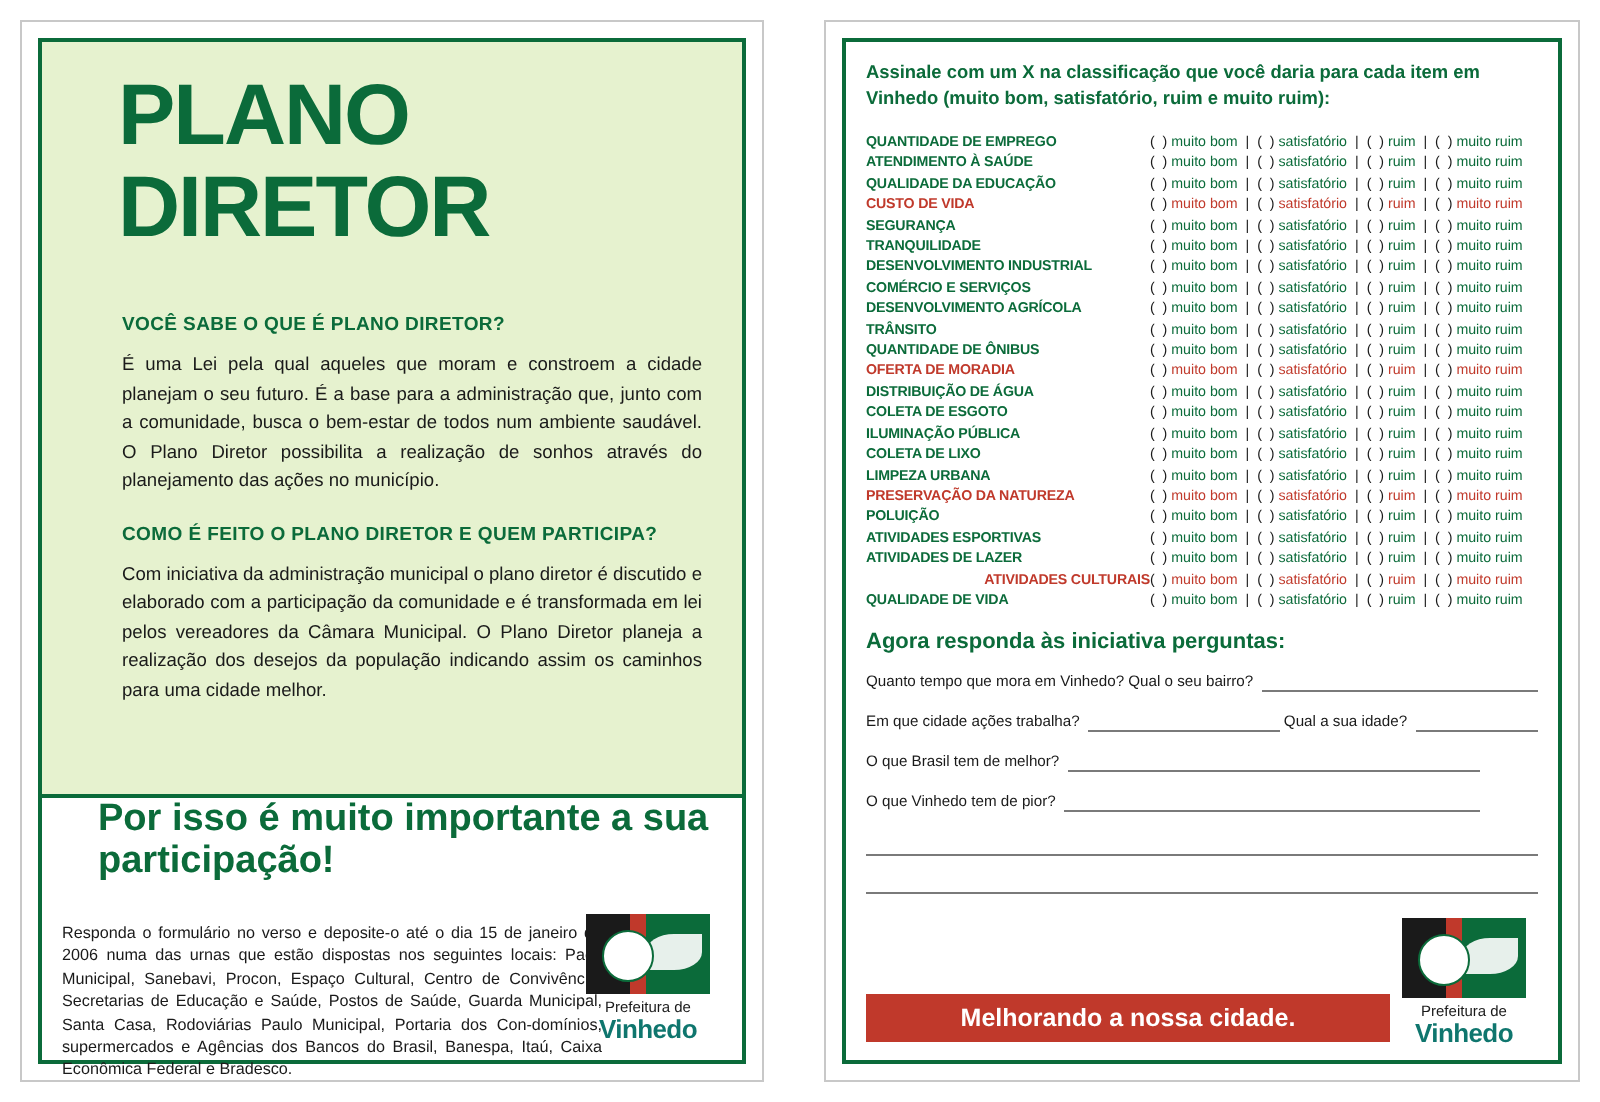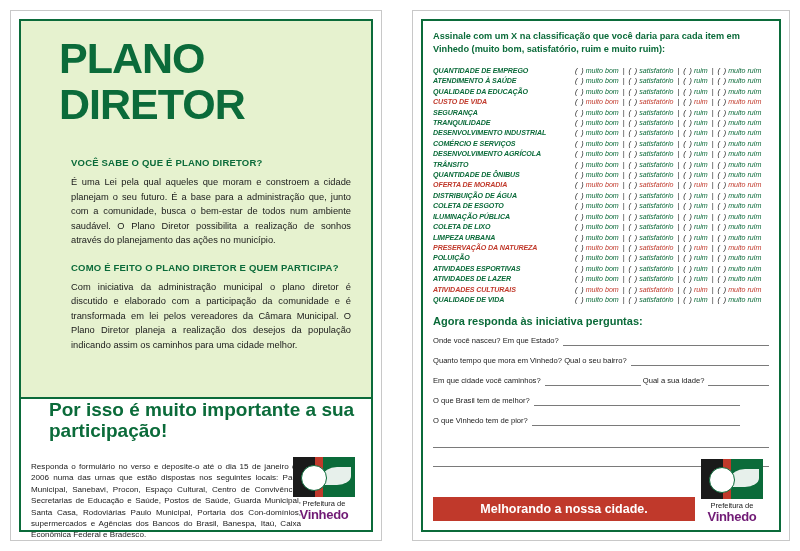--- a/index.html
+++ b/index.html
@@ -59,21 +59,21 @@
     font-family: "Liberation Sans", sans-serif;
     font-weight: bold;
     font-size: 43px;
     line-height: 46px;
     letter-spacing: -1px;
     color: #0b6b3a;
     text-transform: uppercase;
   }
   .body-area {
     position: absolute;
-    left: 50px;
+    left: 40px;
     top: 135px;
     right: 20px;
   }
   .q-head {
     color: #0b6b3a;
     font-weight: bold;
     font-size: 9.5px;
     letter-spacing: .2px;
     text-transform: uppercase;
     line-height: 13px;
@@ -158,21 +158,21 @@
     opacity: .9;
   }
   .logo-pref {
     font-size: 7.5px;
     color: #1a1a1a;
     line-height: 9px;
   }
   .logo-city {
     font-size: 13px;
     font-weight: bold;
-    color: #701a75;
+    color: #0f766e;
     line-height: 14px;
     letter-spacing: -.3px;
   }
 
   
   .right-panel {
     position: absolute;
     left: 412px;
     top: 10px;
     width: 378px;
@@ -195,21 +195,20 @@
     color: #0b6b3a;
     font-weight: bold;
     font-size: 9.2px;
     line-height: 13px;
     margin-bottom: 10px;
   }
   table.rating {
     width: 100%;
     border-collapse: collapse;
     table-layout: fixed;
-    font-style: italic;
   }
   table.rating td {
     padding: 0;
     font-size: 7.1px;
     line-height: 10.4px;
     vertical-align: middle;
     white-space: nowrap;
   }
   td.item-label {
     font-weight: bold;
@@ -400,36 +399,35 @@
             </tr>
             <tr>
               <td class="item-label" style="color: rgb(11, 107, 58);">ATIVIDADES ESPORTIVAS</td>
               <td class="opt"><span style="color: rgb(11, 107, 58);"><span class="paren">(&nbsp;&nbsp;)</span> muito bom</span><span class="sep"> | </span><span style="color: rgb(11, 107, 58);"><span class="paren">(&nbsp;&nbsp;)</span> satisfatório</span><span class="sep"> | </span><span style="color: rgb(11, 107, 58);"><span class="paren">(&nbsp;&nbsp;)</span> ruim</span><span class="sep"> | </span><span style="color: rgb(11, 107, 58);"><span class="paren">(&nbsp;&nbsp;)</span> muito ruim</span></td>
             </tr>
             <tr>
               <td class="item-label" style="color: rgb(11, 107, 58);">ATIVIDADES DE LAZER</td>
               <td class="opt"><span style="color: rgb(11, 107, 58);"><span class="paren">(&nbsp;&nbsp;)</span> muito bom</span><span class="sep"> | </span><span style="color: rgb(11, 107, 58);"><span class="paren">(&nbsp;&nbsp;)</span> satisfatório</span><span class="sep"> | </span><span style="color: rgb(11, 107, 58);"><span class="paren">(&nbsp;&nbsp;)</span> ruim</span><span class="sep"> | </span><span style="color: rgb(11, 107, 58);"><span class="paren">(&nbsp;&nbsp;)</span> muito ruim</span></td>
             </tr>
             <tr>
-              <td class="item-label" style="color: rgb(192, 57, 43);">ATIVIDADES CULTURAIS</td>
+              <td class="item-label" style="color: rgb(192, 57, 43); text-align: right;">ATIVIDADES CULTURAIS</td>
               <td class="opt"><span style="color: rgb(192, 57, 43);"><span class="paren">(&nbsp;&nbsp;)</span> muito bom</span><span class="sep"> | </span><span style="color: rgb(192, 57, 43);"><span class="paren">(&nbsp;&nbsp;)</span> satisfatório</span><span class="sep"> | </span><span style="color: rgb(192, 57, 43);"><span class="paren">(&nbsp;&nbsp;)</span> ruim</span><span class="sep"> | </span><span style="color: rgb(192, 57, 43);"><span class="paren">(&nbsp;&nbsp;)</span> muito ruim</span></td>
             </tr>
             <tr>
               <td class="item-label" style="color: rgb(11, 107, 58);">QUALIDADE DE VIDA</td>
               <td class="opt"><span style="color: rgb(11, 107, 58);"><span class="paren">(&nbsp;&nbsp;)</span> muito bom</span><span class="sep"> | </span><span style="color: rgb(11, 107, 58);"><span class="paren">(&nbsp;&nbsp;)</span> satisfatório</span><span class="sep"> | </span><span style="color: rgb(11, 107, 58);"><span class="paren">(&nbsp;&nbsp;)</span> ruim</span><span class="sep"> | </span><span style="color: rgb(11, 107, 58);"><span class="paren">(&nbsp;&nbsp;)</span> muito ruim</span></td>
             </tr>
           </tbody>
       </table>
 
       <div class="answer-head">Agora responda às iniciativa perguntas:</div>
 
       <div id="questions-area">
-          <div class="q-line"><span>Onde você nasceu? Em que Estado?</span><span class="dots" style="width: 228px;"></span></div>
           <div class="q-line"><span>Quanto tempo que mora em Vinhedo? Qual o seu bairro?</span><span class="dots" style="width: 168px;"></span></div>
-          <div class="q-line"><span>Em que cidade você caminhos?</span><span class="dots" style="width: 96px;"></span><span> Qual a sua idade?</span><span class="dots" style="width: 74px;"></span></div>
+          <div class="q-line"><span>Em que cidade ações trabalha?</span><span class="dots" style="width: 96px;"></span><span> Qual a sua idade?</span><span class="dots" style="width: 74px;"></span></div>
           <div class="q-line"><span>O que Brasil tem de melhor?</span><span class="dots" style="width: 206px;"></span></div>
           <div class="q-line"><span>O que Vinhedo tem de pior?</span><span class="dots" style="width: 208px;"></span></div>
           <div class="blank-line"></div>
           <div class="blank-line"></div>
         </div>
 
       <div class="footer-bar">Melhorando a nossa cidade.</div>
 
       <div class="logo-right">
         <div class="flag">

